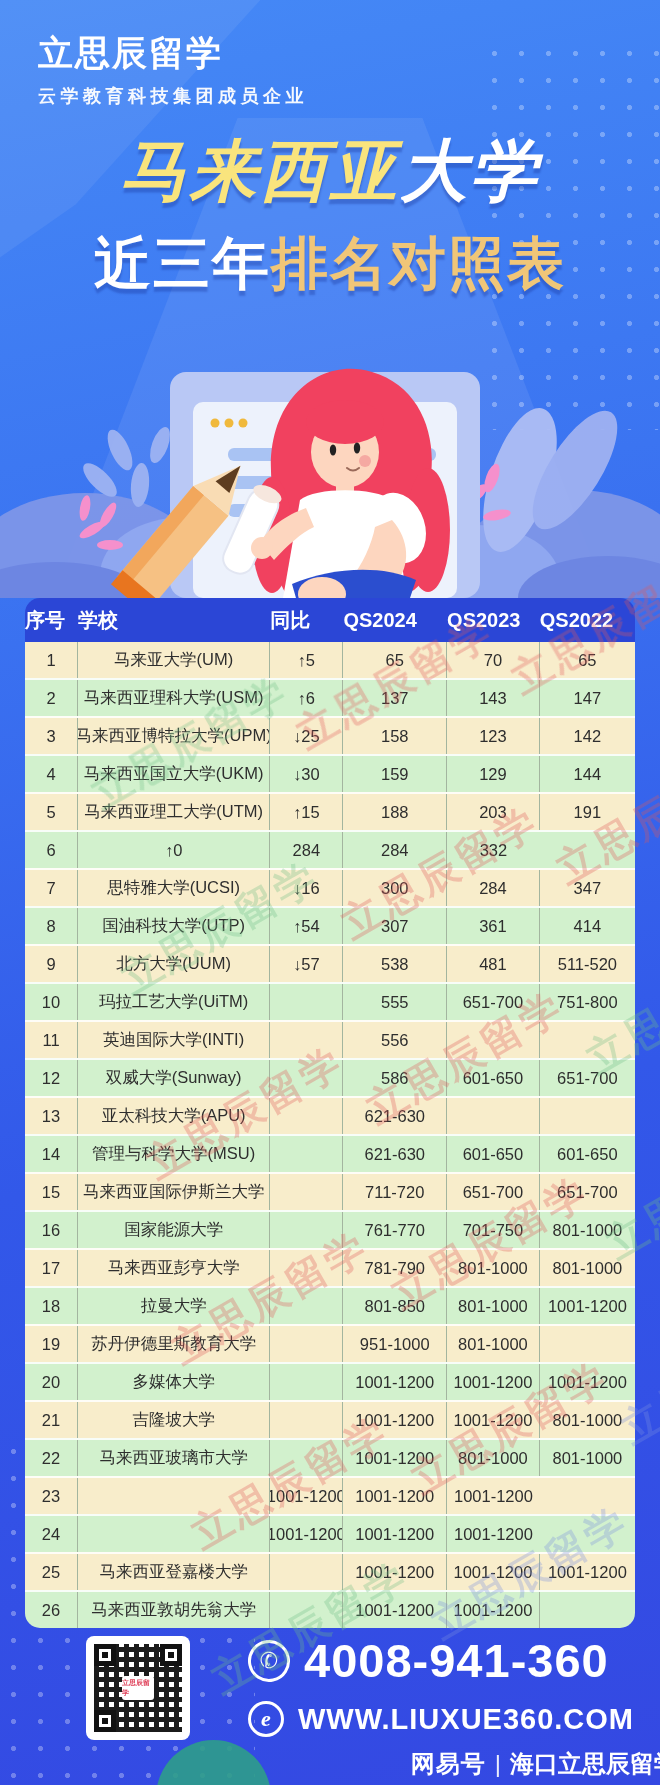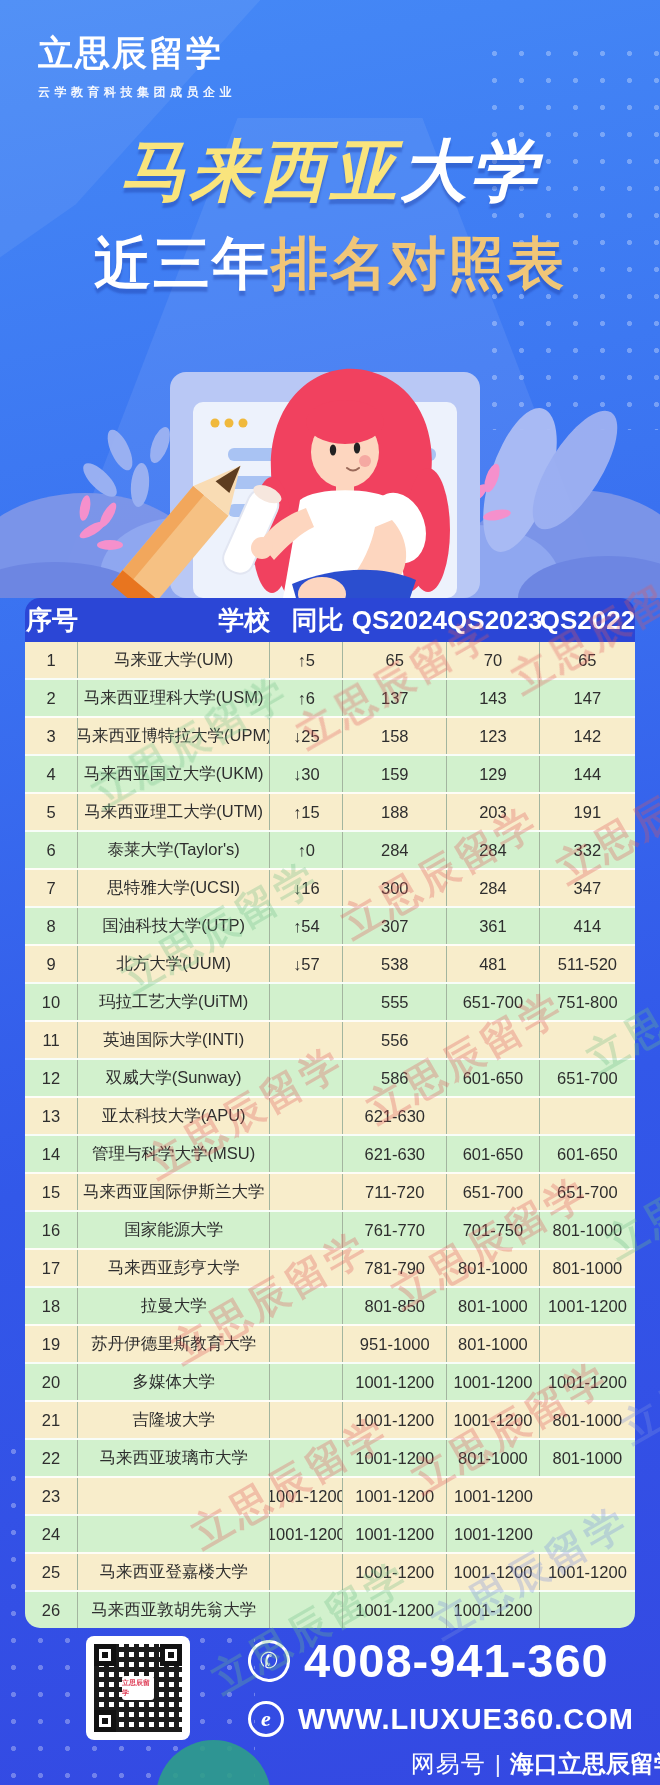--- a/index.html
+++ b/index.html
@@ -21,39 +21,39 @@
     background-image:radial-gradient(rgba(255,255,255,.30) 2.2px,transparent 2.9px);
     background-size:27px 27px;}
   .dots-topright{right:0;top:40px;width:225px;height:390px;}
   .dots-bottomleft{left:0;top:1438px;width:255px;height:347px;}
   .teal-circle{position:absolute;left:156px;top:1740px;width:115px;height:115px;
     border-radius:50%;background:#2d9d89;opacity:.9;}
 
   
   .logo{position:absolute;left:38px;top:30px;color:#fff;}
   .logo-main{font-size:35px;font-weight:800;letter-spacing:2px;}
-  .logo-tagline{margin-top:7px;font-size:12px;font-weight:600;letter-spacing:4.5px;opacity:.95;text-align:center;}
+  .logo-tagline{margin-top:7px;font-size:18px;font-weight:600;letter-spacing:4.5px;opacity:.95;text-align:center;}
 
   
   .title{position:absolute;left:0;width:660px;text-align:center;color:#fff;
     font-weight:800;white-space:nowrap;
     text-shadow:0 5px 2px rgba(22,48,145,.32);}
   .title-1{top:126px;font-size:67px;letter-spacing:3px;font-style:italic;}
   .title-2{top:226px;font-size:57px;letter-spacing:2px;}
   .ty{color:#f9e47d;}
   .tg{color:#f0c678;}
 
   
   #hero{position:absolute;left:0;top:330px;width:660px;height:268px;}
 
   
   .rank-table{position:absolute;left:25px;top:598px;width:610px;z-index:2;}
   .thead{display:grid;grid-template-columns:8.7% 31.5% 12% 17% 15.2% 15.6%;
     height:44px;background:#2b46d6;border-radius:15px 15px 0 0;
-    align-items:center;color:#fff;font-weight:700;font-size:26px;text-align:right;}
+    align-items:center;color:#fff;font-weight:700;font-size:20px;text-align:left;}
   .tbody{border-radius:0 0 15px 15px;overflow:hidden;}
   .tr{display:grid;grid-template-columns:8.7% 31.5% 12% 17% 15.2% 15.6%;height:36px;}
   .tr + .tr{border-top:2px solid rgba(255,255,255,.85);}
   .tr.odd{background:#f8edcb;}
   .tr.even{background:#d2f1cd;}
   .td{display:flex;align-items:center;justify-content:center;
     font-size:16.5px;color:#2e2e2e;font-weight:500;overflow:hidden;white-space:nowrap;}
   .td:not(:last-child){border-right:1px solid #a3b59f;}
 
   
@@ -77,21 +77,21 @@
   .contact-row{display:flex;align-items:center;gap:14px;}
   .icon-circle{display:flex;align-items:center;justify-content:center;
     border:3px solid #fff;border-radius:50%;font-weight:700;}
   .phone-ic{width:36px;height:36px;font-size:22px;transform:rotate(-12deg);}
   .web-ic{width:30px;height:30px;font-size:22px;font-style:italic;font-family:"Liberation Serif","DejaVu Serif",serif;}
   .phone-num{font-size:47px;font-weight:800;letter-spacing:1px;}
   .site{margin-top:13px;}
   .site-url{font-size:29px;font-weight:800;letter-spacing:1px;}
   .publisher{position:absolute;right:28px;top:1748px;color:#fff;z-index:3;
     display:flex;align-items:center;gap:9px;font-size:24px;}
-  .pub-logo{font-weight:400;letter-spacing:1px;}
+  .pub-logo{font-weight:700;letter-spacing:1px;}
   .pub-sep{font-weight:300;opacity:.9;}
   .pub-name{font-weight:600;text-align:center;}
 </style>
 </head>
 <body>
 
 <div id="poster">
 
   <div class="bg-shape shape-topleft"></div>
   <div class="bg-shape shape-spot"></div>
@@ -239,21 +239,20 @@
         <div class="tr odd">
           <div class="td">5</div>
           <div class="td">马来西亚理工大学(UTM)</div>
           <div class="td">↑15</div>
           <div class="td">188</div>
           <div class="td">203</div>
           <div class="td">191</div>
         </div>
         <div class="tr even">
           <div class="td">6</div>
-          <div class="td">泰莱大学(Taylor's)</div>
           <div class="td">↑0</div>
           <div class="td">284</div>
           <div class="td">284</div>
           <div class="td">332</div>
         </div>
         <div class="tr odd">
           <div class="td">7</div>
           <div class="td">思特雅大学(UCSI)</div>
           <div class="td">↓16</div>
           <div class="td">300</div>

